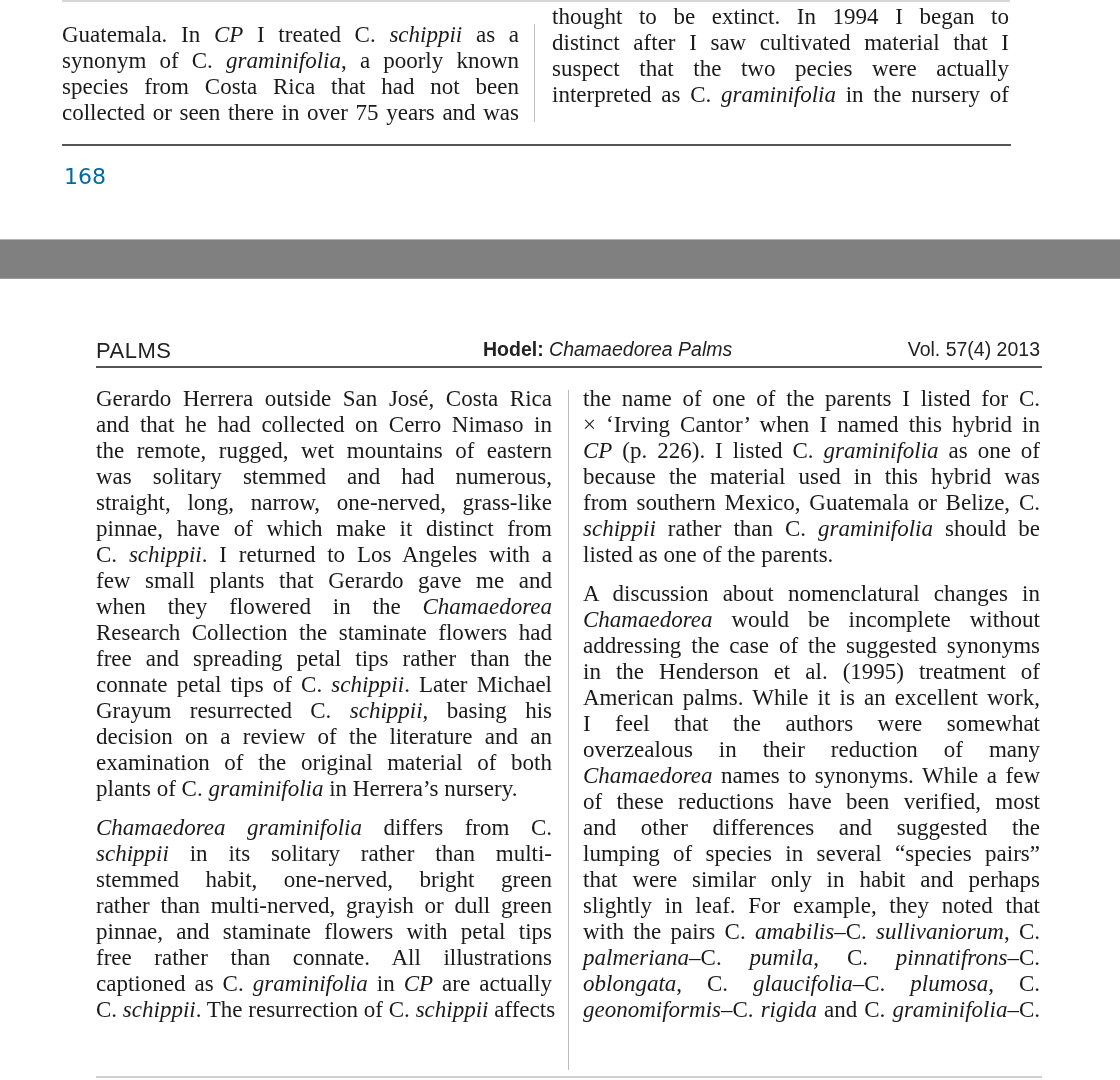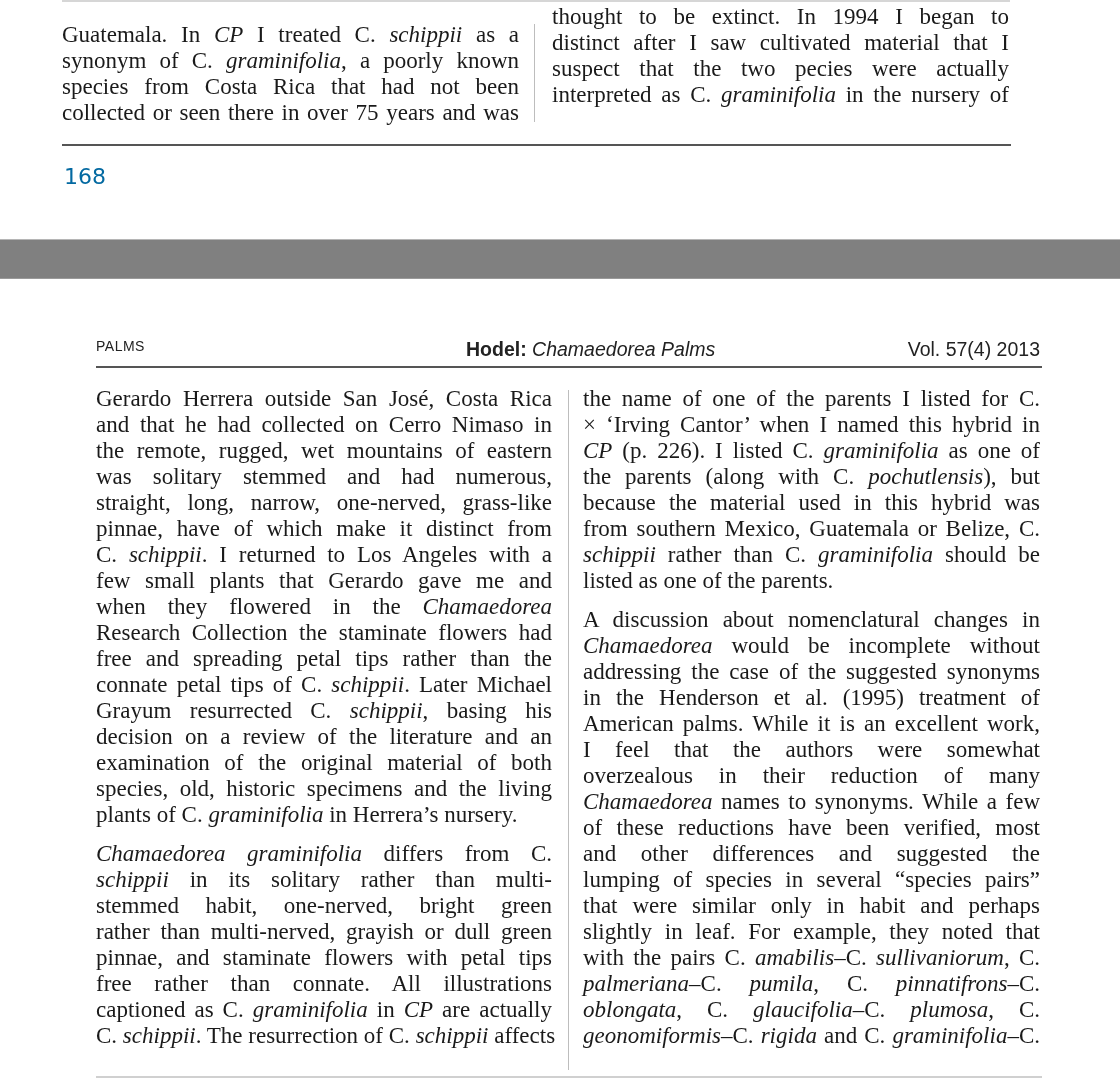--- a/index.html
+++ b/index.html
@@ -8,22 +8,22 @@
   .topline { position:absolute; left:62px; top:0; width:948px; height:2px; background:#d6d6d6; }
   .col { position:absolute; font-size:23px; line-height:26px; text-align:justify; }
   .jl { display:block; text-align:justify; text-align-last:justify; white-space:nowrap; }
   .jl.end { text-align-last:left; }
   .divider { position:absolute; width:1px; background:#bdbdbd; }
   i { font-style:italic; }
   .rule { position:absolute; height:2px; background:#555; }
   .pagenum { position:absolute; left:64px; top:164px; font-family:"DejaVu Sans","Liberation Sans",sans-serif; font-size:22px; color:#0369a1; }
   .gap-bar { position:absolute; left:0; top:239px; width:1120px; height:38px; background:#808080; border-top:1px solid #b5b5b5; border-bottom:1px solid #9a9a9a; }
   .header { position:absolute; left:96px; top:338px; width:944px; height:28px; font-family:"Liberation Sans","DejaVu Sans",sans-serif; font-size:19.5px; color:#222; }
-  .header .left { position:absolute; left:0; top:0; letter-spacing:0.5px; font-size:14px; }
-  .header .center { position:absolute; left:370px; top:0; }
+  .header .left { position:absolute; left:0; top:0; letter-spacing:0.5px; font-size:22px; }
+  .header .center { position:absolute; left:387px; top:0; }
   .header .center b { font-weight:bold; }
   .header .right { position:absolute; right:0; top:0; }
   .header-rule { position:absolute; left:96px; top:366px; width:946px; height:2px; background:#555; }
   .bottom-rule { position:absolute; left:96px; top:1076px; width:946px; height:2px; background:#d0d0d0; }
   .para-gap { height:13px; }
 </style>
 </head>
 <body>
 
 <div class="topline"></div>
@@ -63,21 +63,20 @@
     <span class="jl">pinnae, have of which make it distinct from</span>
     <span class="jl"><span>C. </span><i>schippii</i><span>. I returned to Los Angeles with a</span></span>
     <span class="jl">few small plants that Gerardo gave me and</span>
     <span class="jl"><span>when they flowered in the </span><i>Chamaedorea</i></span>
     <span class="jl">Research Collection the staminate flowers had</span>
     <span class="jl">free and spreading petal tips rather than the</span>
     <span class="jl"><span>connate petal tips of C. </span><i>schippii</i><span>. Later Michael</span></span>
     <span class="jl"><span>Grayum resurrected C. </span><i>schippii</i><span>, basing his</span></span>
     <span class="jl">decision on a review of the literature and an</span>
     <span class="jl">examination of the original material of both</span>
-    <span class="jl">species, old, historic specimens and the living</span>
     <span class="jl end"><span>plants of C. </span><i>graminifolia</i><span> in Herrera’s nursery.</span></span>
   </div>
   <div class="para-gap"></div>
   <div>
     <span class="jl"><i>Chamaedorea graminifolia</i><span> differs from C.</span></span>
     <span class="jl"><i>schippii</i><span> in its solitary rather than multi-</span></span>
     <span class="jl">stemmed habit, one-nerved, bright green</span>
     <span class="jl">rather than multi-nerved, grayish or dull green</span>
     <span class="jl">pinnae, and staminate flowers with petal tips</span>
     <span class="jl">free rather than connate. All illustrations</span>
@@ -86,21 +85,20 @@
   </div>
 </div>
 
 <div class="divider" style="left:568px; top:390px; height:680px;"></div>
 
 <div class="col" style="left:583px; top:386px; width:457px;">
   <div>
     <span class="jl">the name of one of the parents I listed for C.</span>
     <span class="jl">× ‘Irving Cantor’ when I named this hybrid in</span>
     <span class="jl"><i>CP</i><span> (p. 226).  I listed C. </span><i>graminifolia</i><span> as one of</span></span>
-    <span class="jl"><span>the parents (along with C. </span><i>pochutlensis</i><span>), but</span></span>
     <span class="jl">because the material used in this hybrid was</span>
     <span class="jl">from southern Mexico, Guatemala or Belize, C.</span>
     <span class="jl"><i>schippii</i><span> rather than C. </span><i>graminifolia</i><span> should be</span></span>
     <span class="jl end">listed as one of the parents.</span>
   </div>
   <div class="para-gap"></div>
   <div>
     <span class="jl">A discussion about nomenclatural changes in</span>
     <span class="jl"><i>Chamaedorea</i><span> would be incomplete without</span></span>
     <span class="jl">addressing the case of the suggested synonyms</span>

